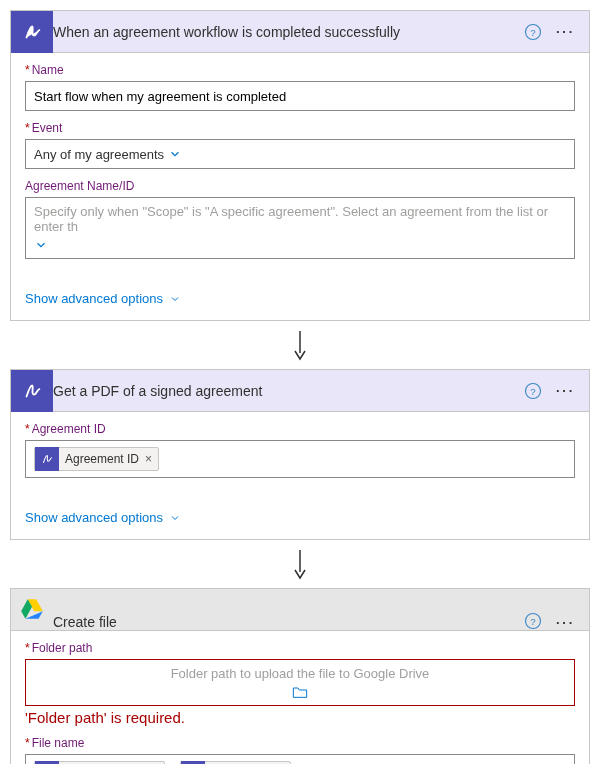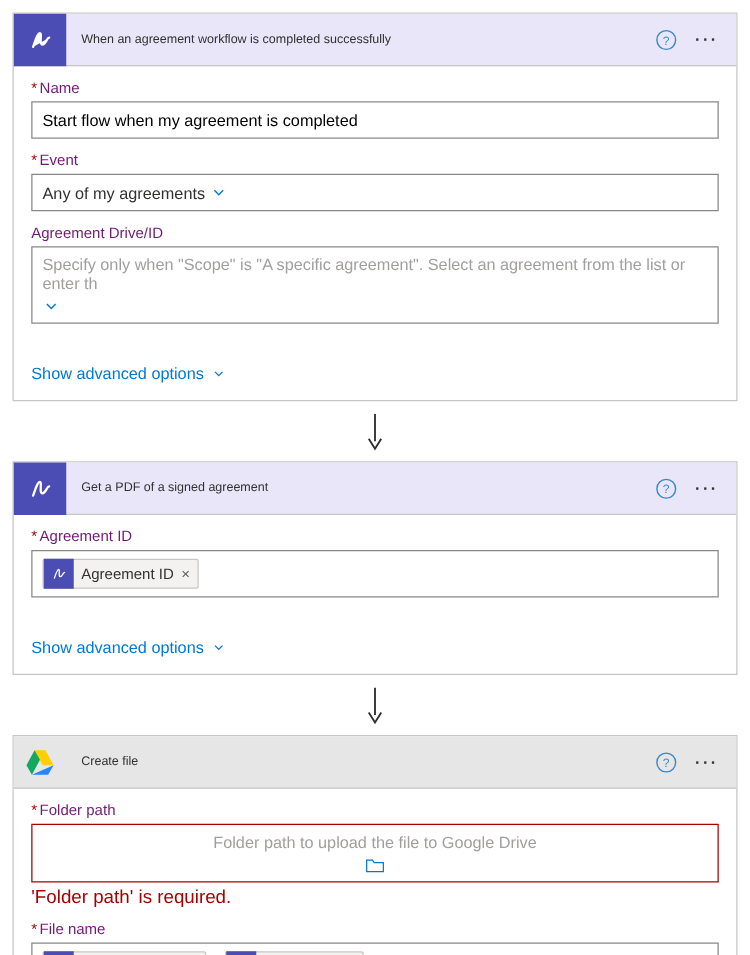--- a/index.html
+++ b/index.html
@@ -2,26 +2,26 @@
 <html><head>
 <meta charset="utf-8">
 <style>
   * { box-sizing: border-box; margin: 0; padding: 0; font-family: "Segoe UI", Arial, sans-serif; }
   body { background: #ffffff; padding: 10px; font-size: 13px; color: #323130; }
   .card { border: 1px solid #c8c6c4; margin-bottom: 6px; background: #fff; }
   .card-header {
     display: flex; align-items: center; padding: 0 10px 0 0; height: 42px;
     background: #e8e6f8; border-bottom: 1px solid #c8c6c4;
   }
-  .card-header.grey { background: #e6e6e6; }
+  .card-header.grey { background: #e6e6e6; align-items: flex-end; }
   .card-header .icon-box {
     width: 42px; height: 42px; display: flex; align-items: center; justify-content: center;
     background: #4b4db4; flex-shrink: 0;
   }
-  .card-header .title { flex: 1; padding-left: 12px; font-size: 10px; color: #323130; }
+  .card-header .title { flex: 1; font-size: 14px; color: #323130; }
   .card-header .help { color: #3a87c7; margin-right: 10px; cursor: pointer; }
   .card-header .more { letter-spacing: 2px; cursor: pointer; font-weight: bold; color:#323130; padding:0 4px;}
   .card-body { padding: 10px 14px 14px 14px; }
   .field { margin-bottom: 10px; }
   .field-label { font-size: 12px; color: #701a75; margin-bottom: 4px; display: block; }
   .req::before { content: "*"; color: #a80000; margin-right: 2px; }
   .input-box {
     width: 100%; border: 1px solid #8a8886; padding: 6px 8px; font-size: 13px;
     display: flex; align-items: center; gap: 4px; flex-wrap: wrap; min-height: 30px;
     background: #fff;
@@ -80,21 +80,21 @@
       <div class="input-box select">
         <span>Any of my agreements</span>
         <span class="chevron">
           <svg width="14" height="14" viewBox="0 0 24 24">
               <path d="M6 9l6 6 6-6" stroke="#0078d4" stroke-width="2" fill="none"></path>
             </svg>
         </span>
       </div>
     </div>
     <div class="field">
-      <label class="field-label">Agreement Drive/ID</label>
+      <label class="field-label">Agreement Name/ID</label>
       <div class="input-box select">
         <span class="placeholder">Specify only when "Scope" is "A specific agreement". Select an agreement from the list or enter th</span>
         <span class="chevron">
           <svg width="14" height="14" viewBox="0 0 24 24">
               <path d="M6 9l6 6 6-6" stroke="#0078d4" stroke-width="2" fill="none"></path>
             </svg>
         </span>
       </div>
     </div>
   </div>

